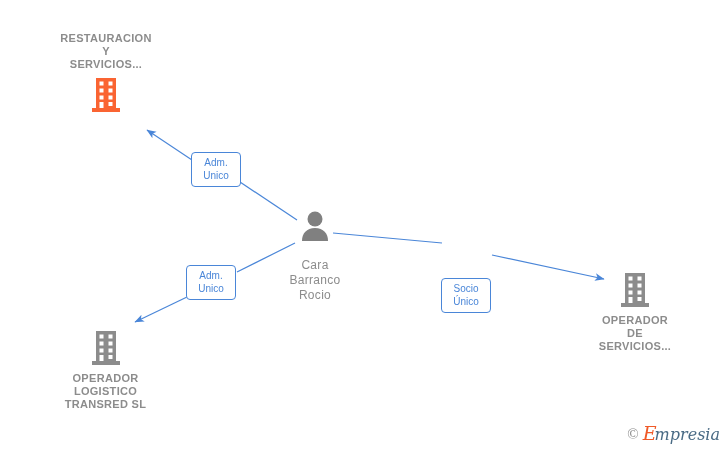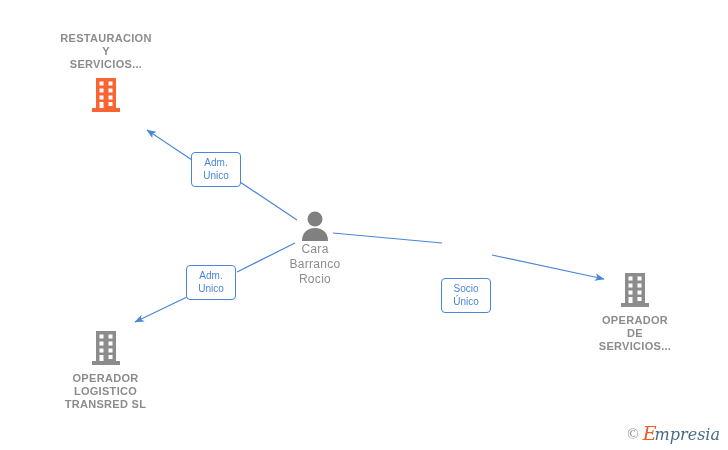--- a/index.html
+++ b/index.html
@@ -124,21 +124,21 @@
       <rect x="9.5" y="25" width="4" height="6" fill="#ffffff"></rect>
       <rect x="18.5" y="25" width="4" height="4" fill="#ffffff"></rect>
     </svg>
   </div>
 
   <div class="node" style="left:255px; top:210px; width:120px;">
     <svg class="node-icon" width="34" height="32" viewBox="0 0 34 32">
       <circle cx="17" cy="9" r="7.5" fill="#808080"></circle>
       <path d="M17 18 C8.5 18 4 23.5 4 31 L30 31 C30 23.5 25.5 18 17 18 Z" fill="#808080"></path>
     </svg>
-    <div class="node-label" style="margin-top:0; font-size:12px; line-height:15px;">Cara
+    <div class="node-label" style="margin-top:16px; font-size:12px; line-height:15px;">Cara
 Barranco
 Rocio</div>
   </div>
 
   <div class="node" style="left:33px; top:330px; width:145px;">
     <svg class="node-icon" width="32" height="36" viewBox="0 0 32 36">
       <rect x="6" y="1" width="20" height="30" fill="#8c8c8c"></rect>
       <rect x="2" y="31" width="28" height="4" fill="#8c8c8c"></rect>
       <rect x="9.5" y="4.5" width="4" height="4" fill="#ffffff"></rect>
       <rect x="18.5" y="4.5" width="4" height="4" fill="#ffffff"></rect>

